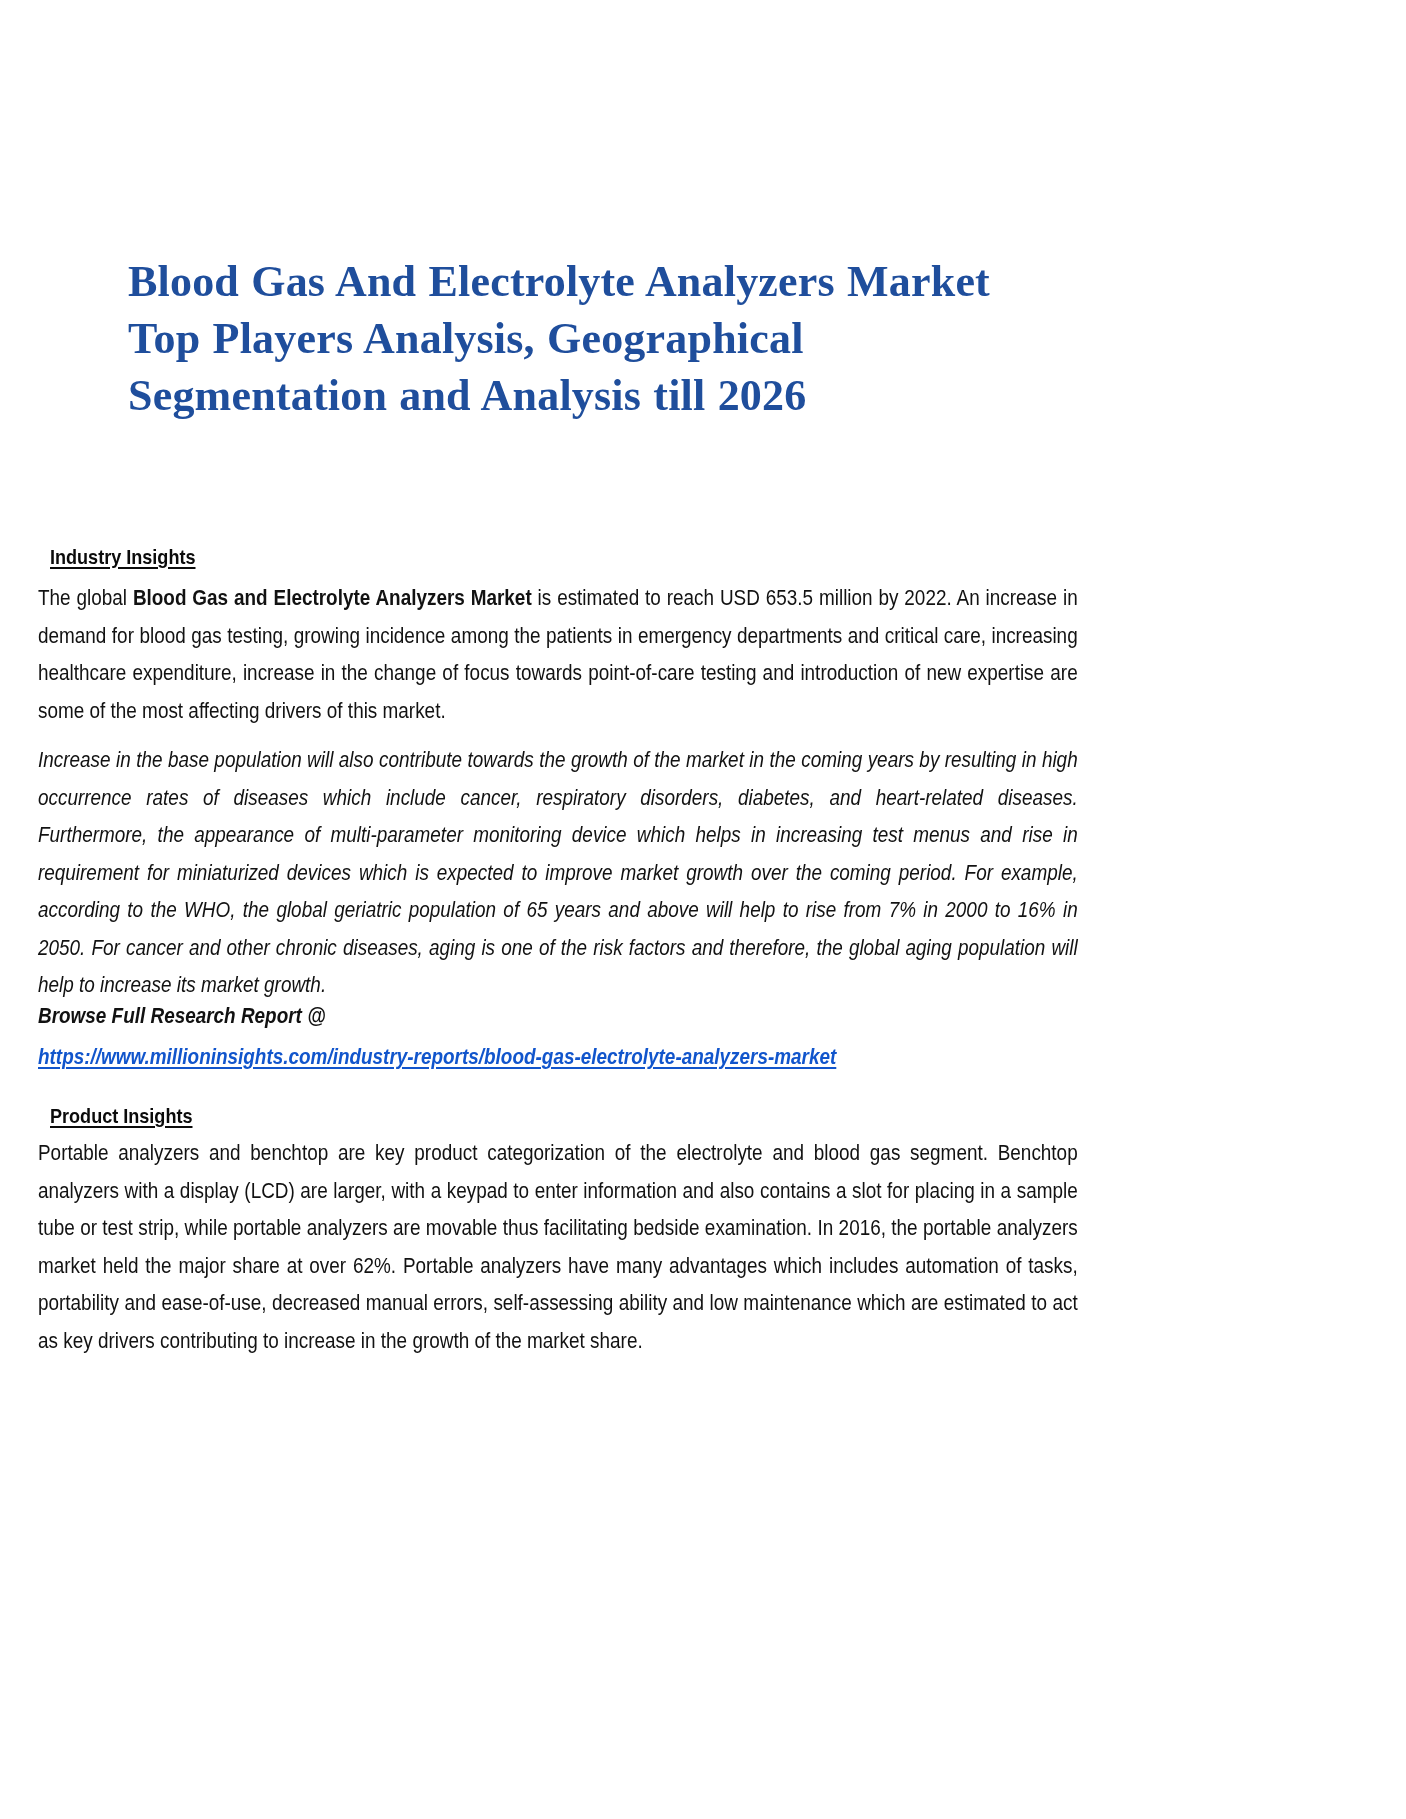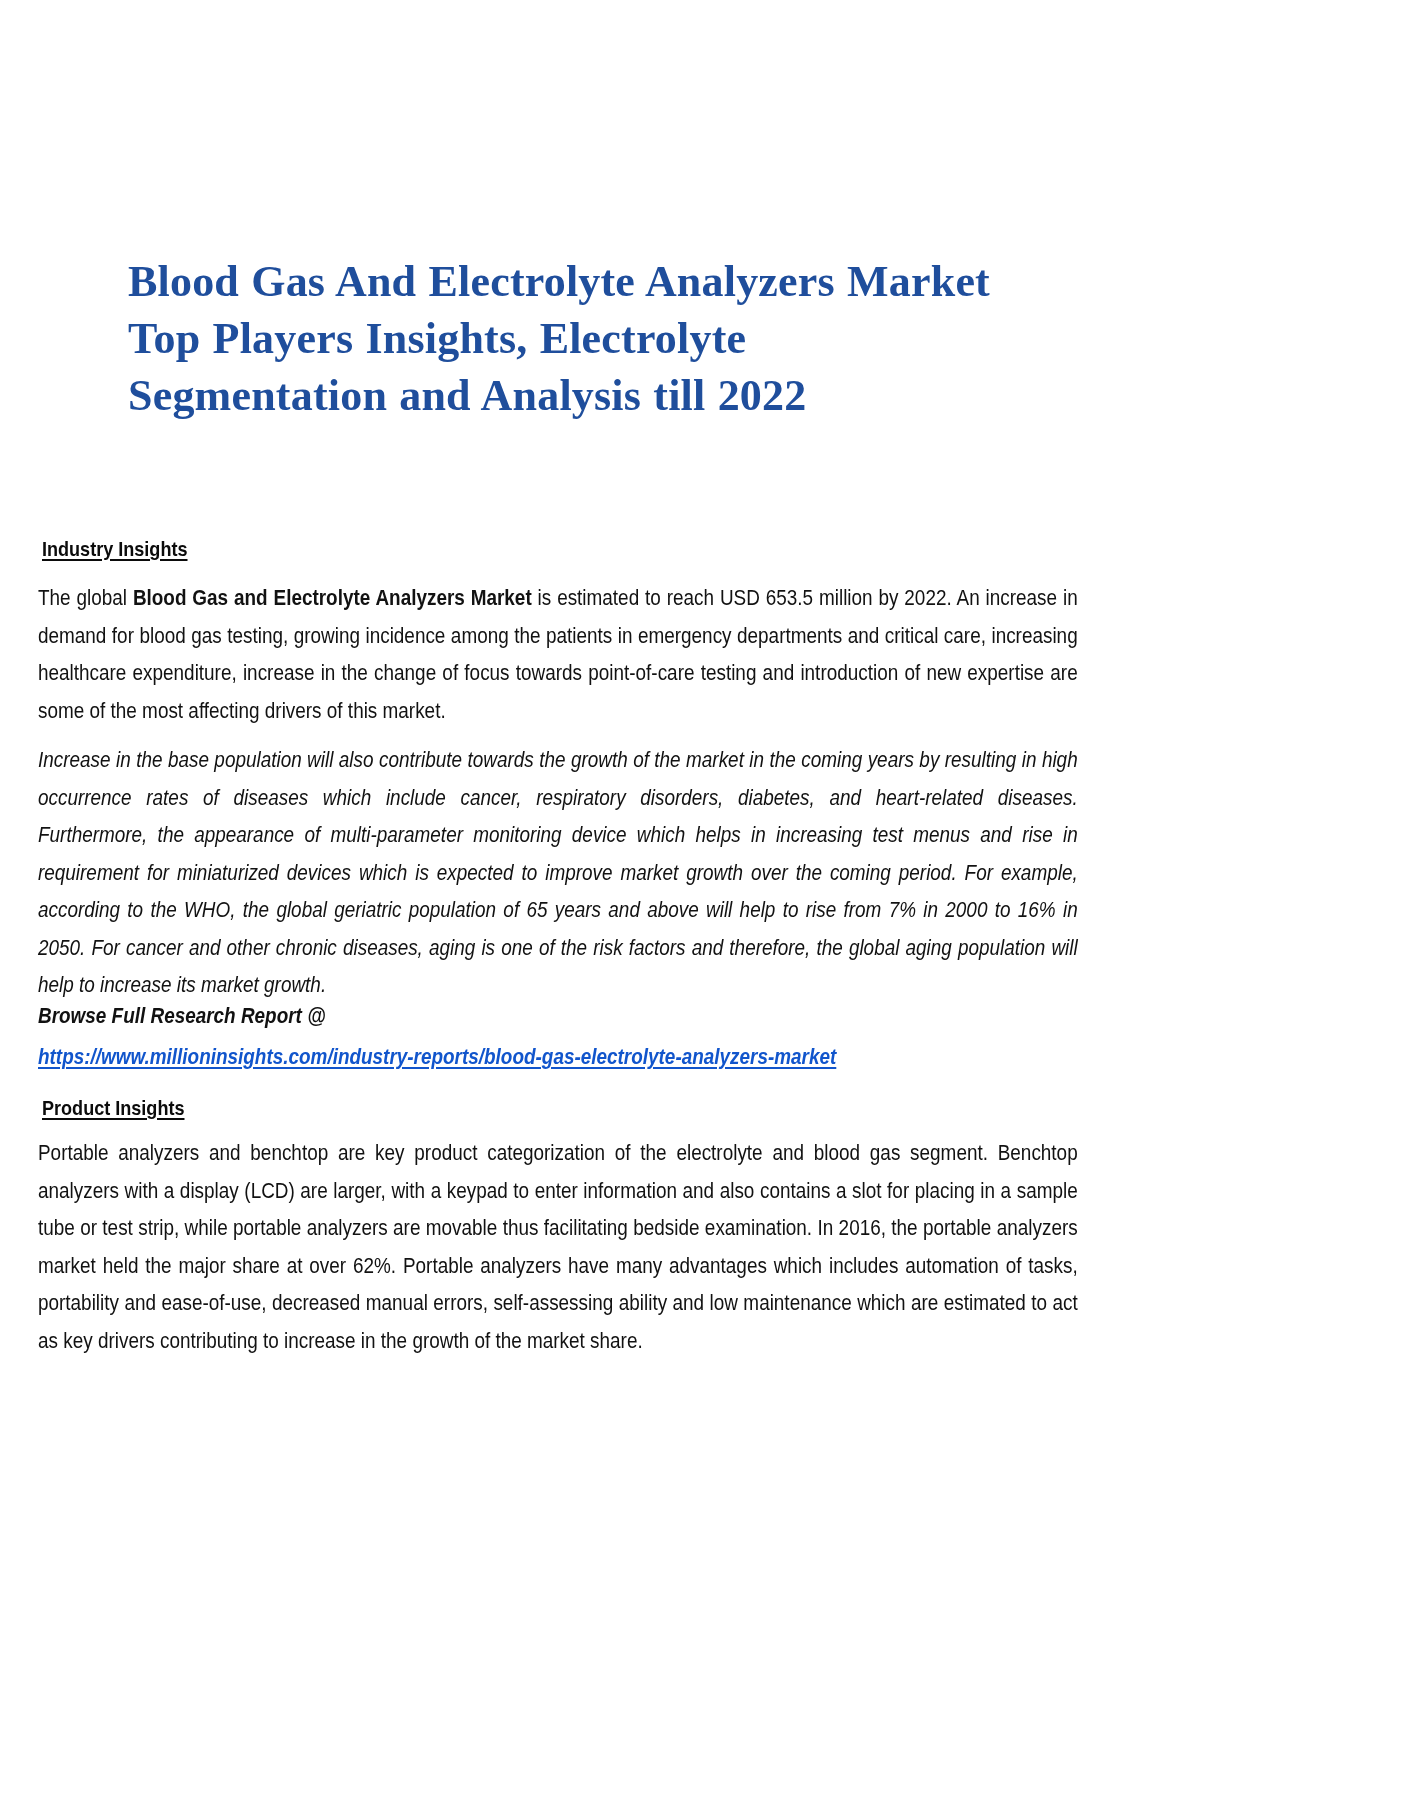--- a/index.html
+++ b/index.html
@@ -48,21 +48,21 @@
     line-height: 26px;
     color: #0b0b0b;
     text-decoration: underline;
     text-underline-offset: 3px;
     transform: scaleX(0.86);
     transform-origin: left center;
     display: inline-block;
     letter-spacing: 0px;
   }
 
-  .heading-block { margin: 4px; padding: 0; }
+  .heading-block { margin: 12px; padding: 0; }
 
   
   .body-par {
     font-family: "Liberation Sans", sans-serif;
     font-size: 21.5px;
     line-height: 37.5px;
     color: #121212;
     text-align: justify;
     text-justify: inter-word;
     margin: 0;
@@ -103,22 +103,22 @@
   
   .blk { position: absolute; left: 0; width: 1040px; }
 </style>
 </head>
 <body>
 
 <div class="page">
 
   <h1 class="doc-title">
     <span class="tline">Blood Gas And Electrolyte Analyzers Market</span>
-    <span class="tline">Top Players Insights, Electrolyte</span>
-    <span class="tline">Segmentation and Analysis till 2022</span>
+    <span class="tline">Top Players Analysis, Geographical</span>
+    <span class="tline">Segmentation and Analysis till 2026</span>
   </h1>
 
   <div class="blk heading-block" style="left:38px; top:532px;">
     <span class="section-heading">Industry Insights</span>
   </div>
 
   <div class="blk" style="left:38px; top:580px;">
     <p class="body-par"><span>The global </span><b>Blood Gas and Electrolyte Analyzers Market</b><span> is estimated to reach USD 653.5 million by 2022. An increase in demand for blood gas testing, growing incidence among the patients in emergency departments and critical care, increasing healthcare expenditure, increase in the change of focus towards point-of-care testing and introduction of new expertise are some of the most affecting drivers of this market.</span></p>
   </div>
 

